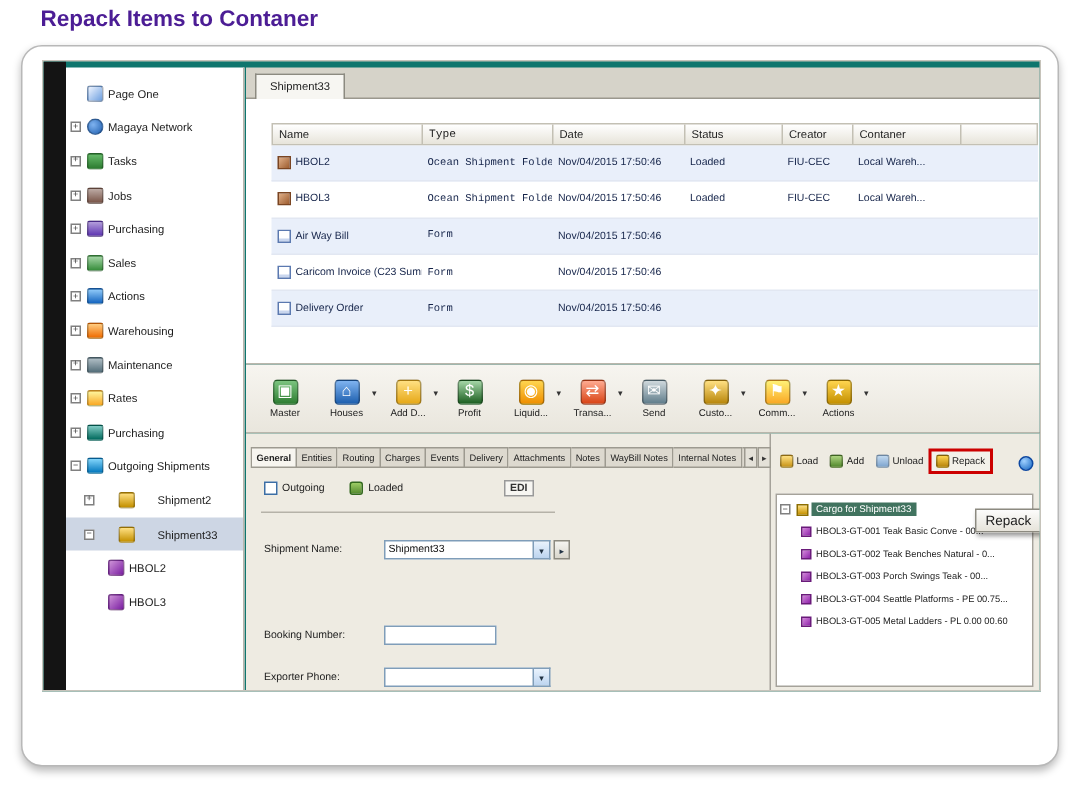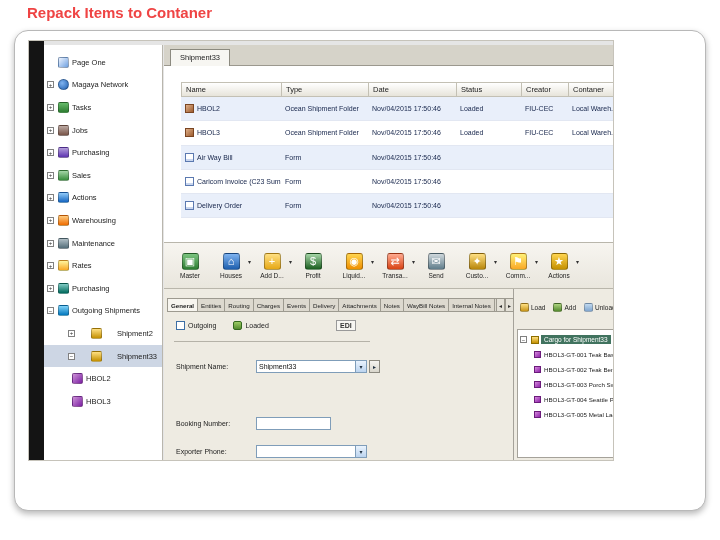--- a/index.html
+++ b/index.html
@@ -3,30 +3,30 @@
 <meta charset="utf-8">
 <style>
   *{box-sizing:border-box;margin:0;padding:0;}
   html,body{width:720px;height:540px;background:#fff;overflow:hidden;
     font-family:"Liberation Sans",sans-serif;}
 
   .slide-title{position:absolute;left:27px;top:4px;font-size:15px;font-weight:bold;color:#3a2f8e;}
 
   .win{position:absolute;left:14px;top:30px;width:692px;height:481px;background:#fff;
     border:1px solid #b8b8b8;border-radius:14px;box-shadow:0 3px 6px rgba(0,0,0,.28);}
-  .app{position:absolute;left:13px;top:9px;width:586px;height:421px;background:#e5e5e5;
+  .app{position:absolute;left:13px;top:9px;width:666px;height:421px;background:#0f766e;
     border:1px solid #c6c3ba;overflow:hidden;}
 
   .strip{position:absolute;left:0;top:0;width:15px;height:100%;background:#141414;}
 
   
   .sidebar{position:absolute;left:15px;top:4px;width:119px;height:415px;background:#fff;
     border-right:1px solid #b9b6ad;padding-top:6px;}
   .side-item{height:22.6px;display:flex;align-items:center;font-size:7.5px;color:#1c1c1c;padding-left:3px;white-space:nowrap;}
-  .side-item.lv1{padding-left:24px;gap:12px;}
+  .side-item.lv1{padding-left:12px;gap:12px;}
   .side-item.lv2{padding-left:26px;}
   .side-item.sel{background:#cdd6e4;}
   .exp{width:7px;height:7px;border:1px solid #808080;background:#fff;display:inline-flex;align-items:center;
     justify-content:center;font-size:6px;line-height:1;margin-right:2px;flex:none;color:#333;}
   .exp-plus::before{content:"+";}
   .exp-minus::before{content:"−";}
   .exp.noexp{border:none;background:transparent;}
   .si-icon{width:11px;height:11px;border-radius:2px;margin:0 3px 0 2px;flex:none;border:1px solid rgba(0,0,0,.25);}
   .ic-page{background:linear-gradient(135deg,#eef4ff,#6ea0e0);}
   .ic-network{background:radial-gradient(circle at 35% 35%,#7fb3f0,#1f5fb0);border-radius:50%;}
@@ -47,21 +47,21 @@
   
   .tabstrip{position:absolute;left:135px;top:4px;width:530px;height:21px;background:#d6d3c9;border-bottom:1px solid #9b988e;}
   .mtab{position:absolute;left:6px;top:4px;height:17px;padding:3px 9px 0;background:#f7f6f2;
     border:1px solid #8c8a80;border-bottom:none;font-size:7.5px;color:#1c1c1c;}
 
   
   .tablearea{position:absolute;left:135px;top:25px;width:530px;height:176px;background:#fff;}
   .grid-header{position:absolute;left:17px;top:16px;width:511px;height:15px;display:flex;
     background:linear-gradient(#ffffff,#e7e4da);border:1px solid #c3c0b4;font-size:7.5px;color:#222;}
   .gh{border-right:1px solid #c3c0b4;display:flex;align-items:center;padding-left:4px;overflow:hidden;white-space:nowrap;}
-  .w-name{width:100px;}.w-type{width:87px;}.w-date{width:88px;}.w-status{width:65px;}
+  .w-name{width:100px;}.w-type{width:87px;font-family:Liberation Mono, monospace;}.w-date{width:88px;}.w-status{width:65px;}
   .w-creator{width:47px;}.w-wh{width:72px;}.w-fill{flex:1;border-right:none;}
   .grid-rows{position:absolute;left:17px;top:31px;width:511px;}
   .grid-row{height:24.3px;display:flex;align-items:center;font-size:7px;color:#15244a;border-bottom:1px solid #e2e7f2;}
   .grid-row:nth-child(odd){background:#e9effa;}
   .cell{display:flex;align-items:center;padding-left:4px;overflow:hidden;white-space:nowrap;}
   .row-icon{width:9px;height:9px;margin-right:3px;flex:none;}
   .ri-box{background:linear-gradient(135deg,#e0b089,#9c5b2e);border:1px solid #7a4522;}
   .ri-doc{background:#fff;border:1px solid #5b79b0;box-shadow:inset 0 -2px 0 #c9d6ee;}
 
   
@@ -136,21 +136,21 @@
     white-space:nowrap;overflow:hidden;}
   .cube{width:7px;height:7px;background:linear-gradient(135deg,#d689dc,#8e24aa);border:1px solid #6a1b7a;
     margin-right:3px;flex:none;}
   .callout{position:absolute;left:136px;top:50px;z-index:5;padding:2px 6px;
     background:linear-gradient(#fcfcfb,#e6e3da);border:1px solid #8c8a80;
     box-shadow:1px 2px 3px rgba(0,0,0,.4);font-size:9px;color:#1c1c1c;}
 </style>
 </head>
 <body>
 
-<div class="slide-title" style="color: #ef4444;">Repack Items to Contaner</div>
+<div class="slide-title" style="color: #4c1d95;">Repack Items to Contaner</div>
 
 <div class="win">
   <div class="app">
     <div class="strip"></div>
 
     <div class="sidebar">
       <div class="side-item lv0">
         <span class="exp noexp"></span>
         <span class="si-icon ic-page"></span>
         <span>Page One</span>

